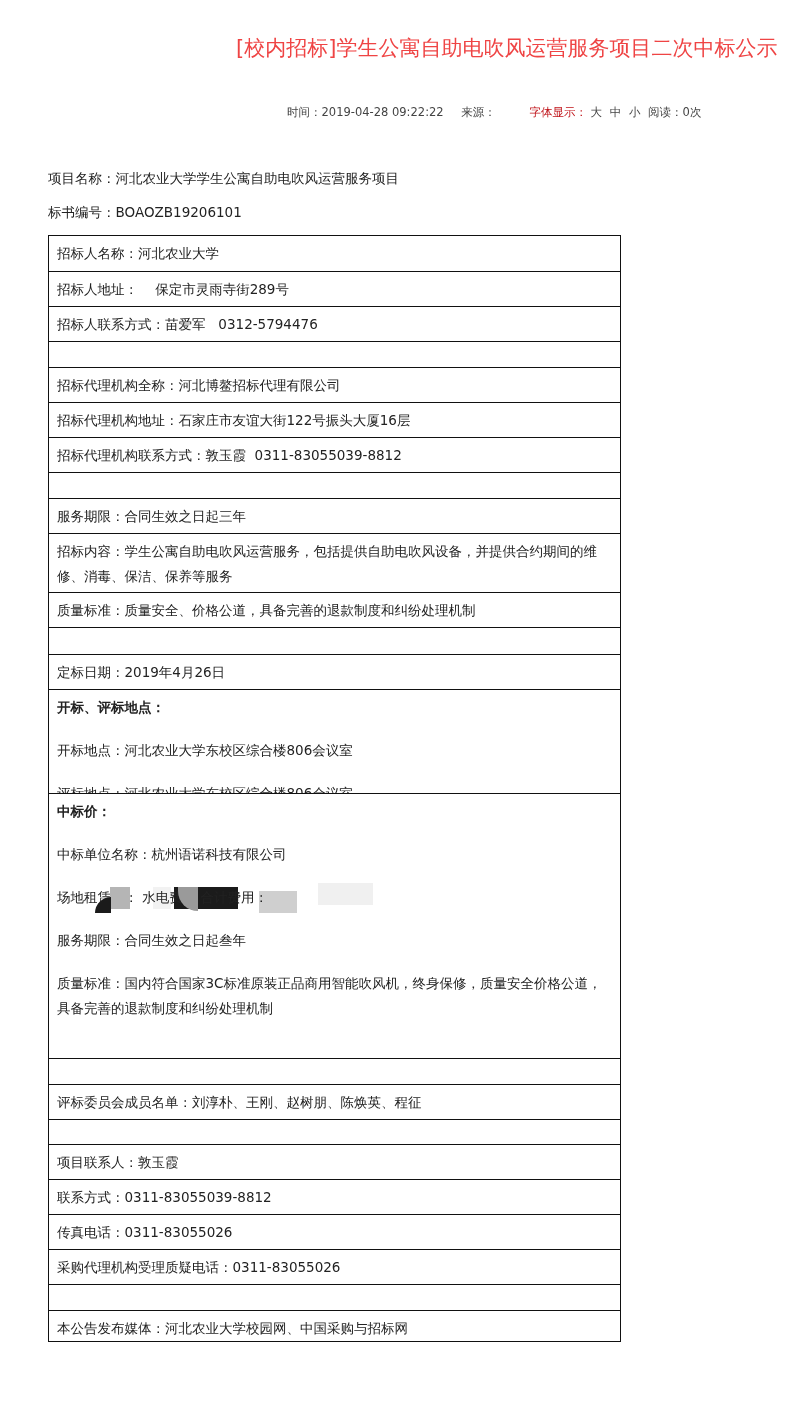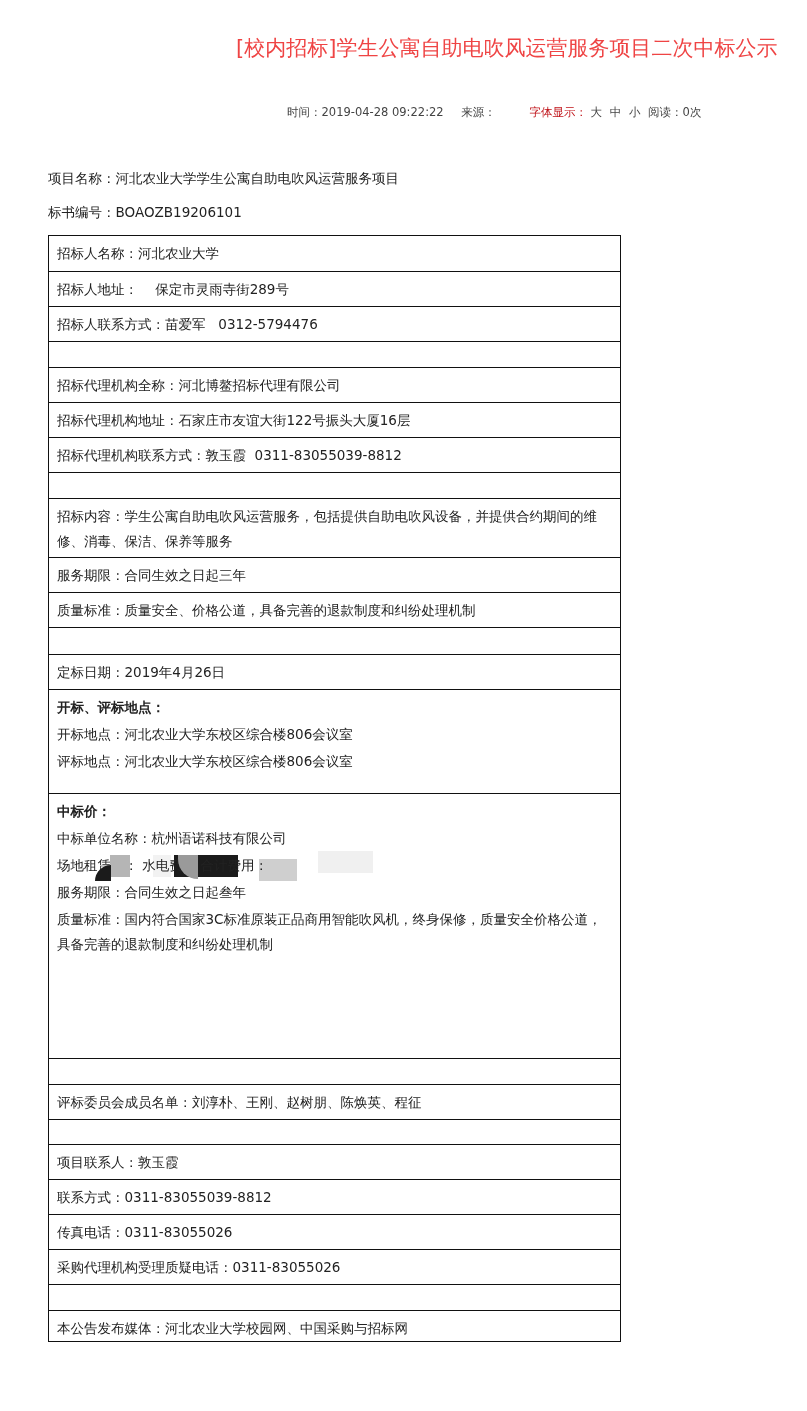--- a/index.html
+++ b/index.html
@@ -27,21 +27,21 @@
     position: absolute; left: 48px; top: 235px; width: 573px;
     border: 1.5px solid #111111; box-sizing: border-box;
   }
   .row {
     border-top: 1.5px solid #111111; box-sizing: border-box;
     padding: 5px 8px 0 8px; font-size: 13.5px; line-height: 25px;
     overflow: hidden;
   }
   .row:first-child { border-top: none; }
   .row .line { white-space: nowrap; }
-  .row .sub { margin-top: 2px; }
+  .row .sub { margin-top: 18px; }
   .row .sub:first-child { margin-top: 0; font-weight: bold; }
   .wrap { white-space: normal !important; }
   .blur-wrap { position: relative; display: inline-block; }
   .blur { position: absolute; }
 </style>
 </head>
 <body>
 
 <div class="title">[校内招标]学生公寓自助电吹风运营服务项目二次中标公示</div>
 
@@ -72,25 +72,25 @@
   <div class="row" style="height:35px">
       <div class="line">招标代理机构全称：河北博鳌招标代理有限公司</div>
     </div>
   <div class="row" style="height:35px">
       <div class="line">招标代理机构地址：石家庄市友谊大街122号振头大厦16层</div>
     </div>
   <div class="row" style="height:35px">
       <div class="line" style="white-space:pre">招标代理机构联系方式：敦玉霞  0311-83055039-8812</div>
     </div>
   <div class="row" style="height:26px"></div>
+  <div class="row" style="height:35px">
+      <div class="line">服务期限：合同生效之日起三年</div>
+    </div>
   <div class="row" style="height:59px">
       <div class="line wrap">招标内容：学生公寓自助电吹风运营服务，包括提供自助电吹风设备，并提供合约期间的维修、消毒、保洁、保养等服务</div>
-    </div>
-  <div class="row" style="height:35px">
-      <div class="line">服务期限：合同生效之日起三年</div>
     </div>
   <div class="row" style="height:35px">
       <div class="line">质量标准：质量安全、价格公道，具备完善的退款制度和纠纷处理机制</div>
     </div>
   <div class="row" style="height:27px"></div>
   <div class="row" style="height:35px">
       <div class="line">定标日期：2019年4月26日</div>
     </div>
   <div class="row" style="height:104px">
     <div class="line sub">开标、评标地点：</div>

